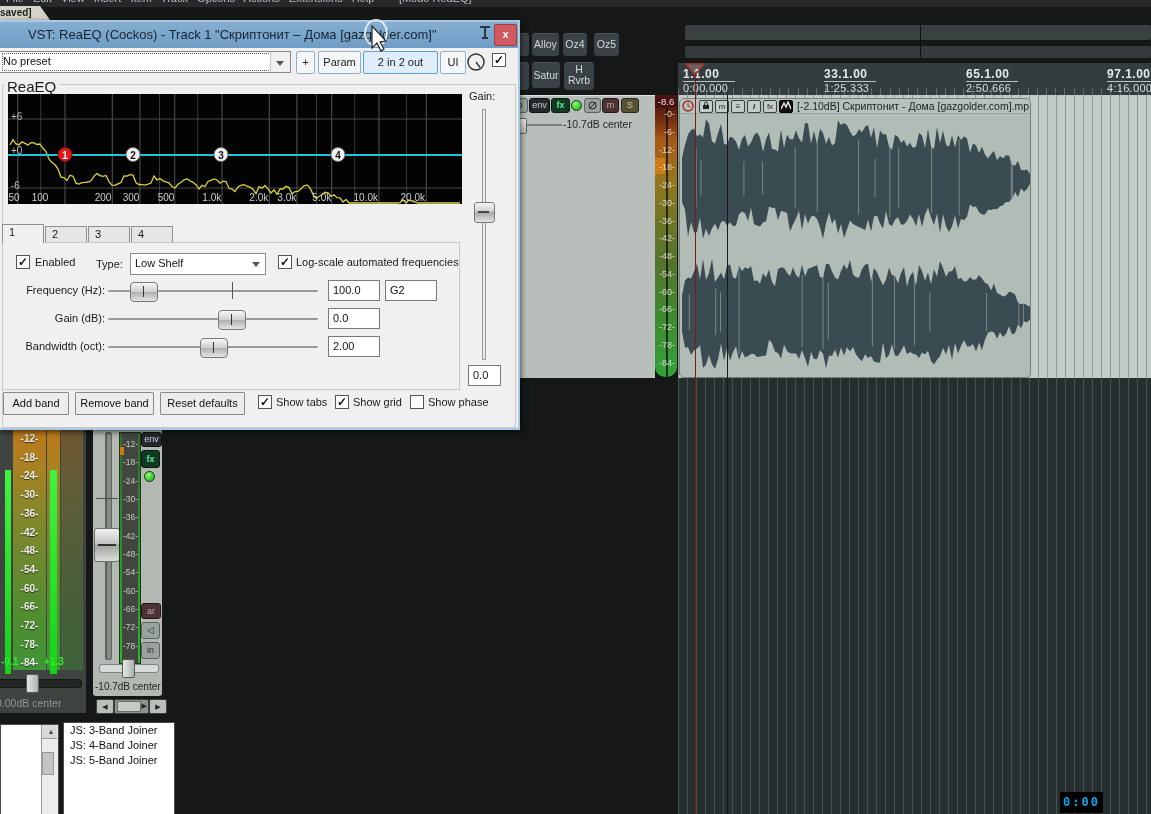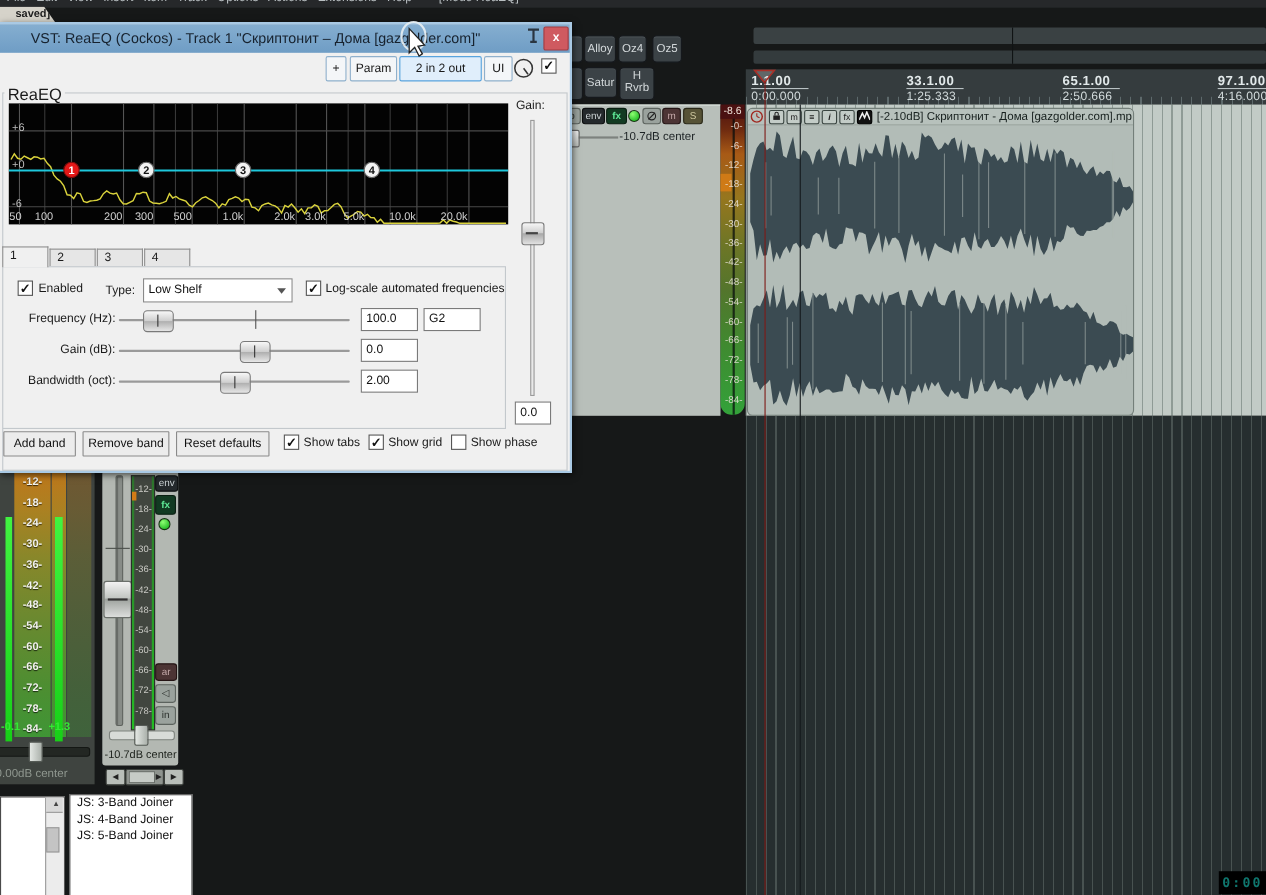--- a/index.html
+++ b/index.html
@@ -6,21 +6,21 @@
   #screen{position:relative;width:1151px;height:814px;overflow:hidden;background:#161818;
     font-family:"Liberation Sans",sans-serif;cursor:default;}
   .abs{position:absolute;}
   .nosel{user-select:none;}
 
   
   #menu-bar{left:0;top:0;width:1151px;height:7px;background:#26282a;overflow:hidden;}
   #menu-bar span{position:absolute;top:-8px;left:6px;font-size:11px;color:#b9bfc2;white-space:pre;}
   #project-tab{left:0;top:6px;width:50px;height:14px;background:#d6d3ca;
     clip-path:polygon(0 0,40px 0,50px 100%,0 100%);color:#1d1d1d;font-size:10px;font-weight:bold;
-    padding-left:14px;line-height:14px;}
+    padding-left:0;line-height:14px;}
   .topbar1{left:685px;top:25px;width:466px;height:15px;background:#3a4143;border-radius:2px;}
   .topbar2{left:685px;top:46px;width:466px;height:12px;background:#343b3d;border-radius:2px;}
   .topbar-sep{left:920px;top:25px;width:1px;height:33px;background:#101314;}
 
   
   .fxbtn{background:#3b4246;border:1px solid #15181c;border-radius:4px;color:#d3d8da;
     font-size:10.5px;text-align:center;box-shadow:inset 0 1px 0 rgba(255,255,255,.08);}
   .fxbtn.two{white-space:pre-line;line-height:11px;padding-top:2px;}
 
   
@@ -57,21 +57,21 @@
     background-image:repeating-linear-gradient(to right,rgba(136,150,144,.35) 0 1px,transparent 1px 9px);}
   #item{left:679px;top:98px;width:352px;height:280px;background:#b2bcb7;border:1px solid #747f7a;
     border-radius:5px;overflow:hidden;box-sizing:border-box;}
   #item-title{position:absolute;left:0;top:0;width:100%;height:14px;background:#b7c1bc;
     border-bottom:1px solid #9aa49f;font-size:10.5px;color:#18211f;white-space:nowrap;}
   #item-label{position:absolute;left:104px;top:1px;}
   .iticon{position:absolute;top:1px;width:12px;height:11px;border:1px solid #394440;border-radius:2px;
     font-size:8px;line-height:11px;text-align:center;color:#222;background:#c3ccc7;}
   #cursor-play{background:#7e1a17;width:1px;}
   #cursor-edit{background:#151a1c;width:1px;}
-  #transport-time{left:1108px;top:792px;width:43px;height:21px;background:#000;color:#0f766e;
+  #transport-time{left:1060px;top:792px;width:43px;height:21px;background:#000;color:#0ea5e9;
     font-family:"DejaVu Sans Mono",monospace;font-size:12px;font-weight:bold;letter-spacing:2px;
     text-align:center;line-height:21px;}
 
   
   #master{left:0;top:428px;width:86px;height:285px;background:#3f4440;}
   .mlane{position:absolute;background:linear-gradient(to bottom,#c87c18 0%,#b4861f 14%,#8f8d28 32%,#6f8f2e 55%,#4f9430 80%,#3f9c34 100%);opacity:.92;}
   .mlane.dim{opacity:.35;}
   .gbar{position:absolute;background:linear-gradient(to top,#17d017,#41f341);}
   #master-scale{left:13px;top:2px;width:33px;font-size:10px;font-weight:bold;color:#f2f2ee;
     text-shadow:0 1px 1px rgba(0,0,0,.7);}
@@ -410,20 +410,26 @@
       <span id="pin-icon">
         <svg width="14" height="18" viewBox="0 0 14 18">
           <line x1="2" y1="2" x2="12" y2="2" stroke="#2a3540" stroke-width="2"></line>
           <line x1="7" y1="2" x2="7" y2="13" stroke="#2a3540" stroke-width="2"></line>
           <line x1="4" y1="13" x2="10" y2="13" stroke="#2a3540" stroke-width="2"></line>
         </svg>
       </span>
       <div id="vst-close">x</div>
     </div>
 
+    <div id="preset-combo">
+      <span class="val">No preset</span>
+      <span class="dd">
+        <span class="caret" style="left:5px;top:9px;"></span>
+      </span>
+    </div>
     <div class="vbtn" style="left:296px;top:29px;width:17px;">+</div>
     <div class="vbtn" style="left:318px;top:29px;width:41px;">Param</div>
     <div class="vbtn blue" style="left:363px;top:29px;width:73px;">2 in 2 out</div>
     <div class="vbtn" style="left:440px;top:29px;width:24px;">UI</div>
     <span id="knob-icon">
       <svg width="20" height="20" viewBox="0 0 20 20">
         <circle cx="10" cy="10" r="8" fill="none" stroke="#333" stroke-width="1.4"></circle>
         <line x1="10" y1="10" x2="14" y2="15.5" stroke="#333" stroke-width="1.4"></line>
       </svg>
     </span>

